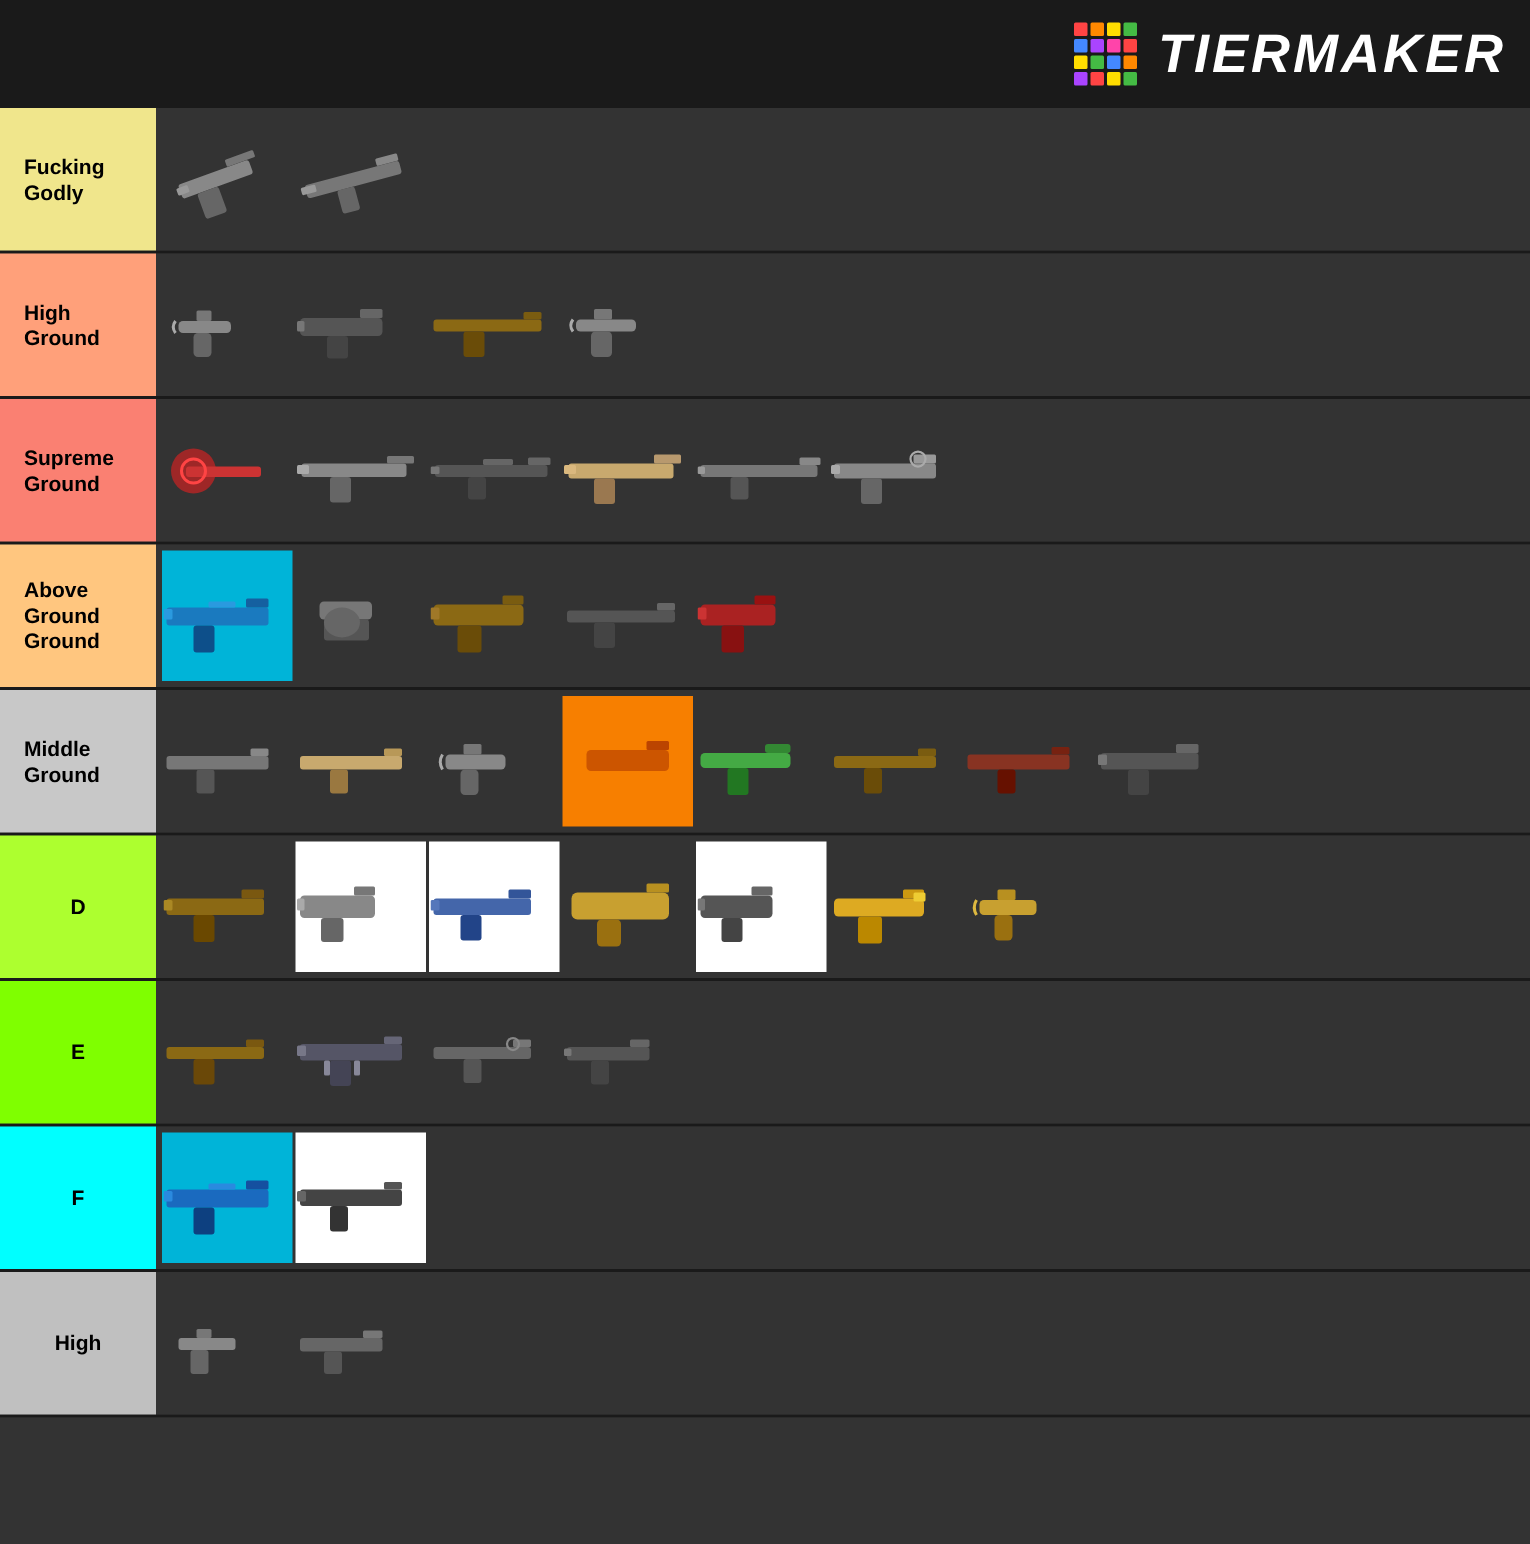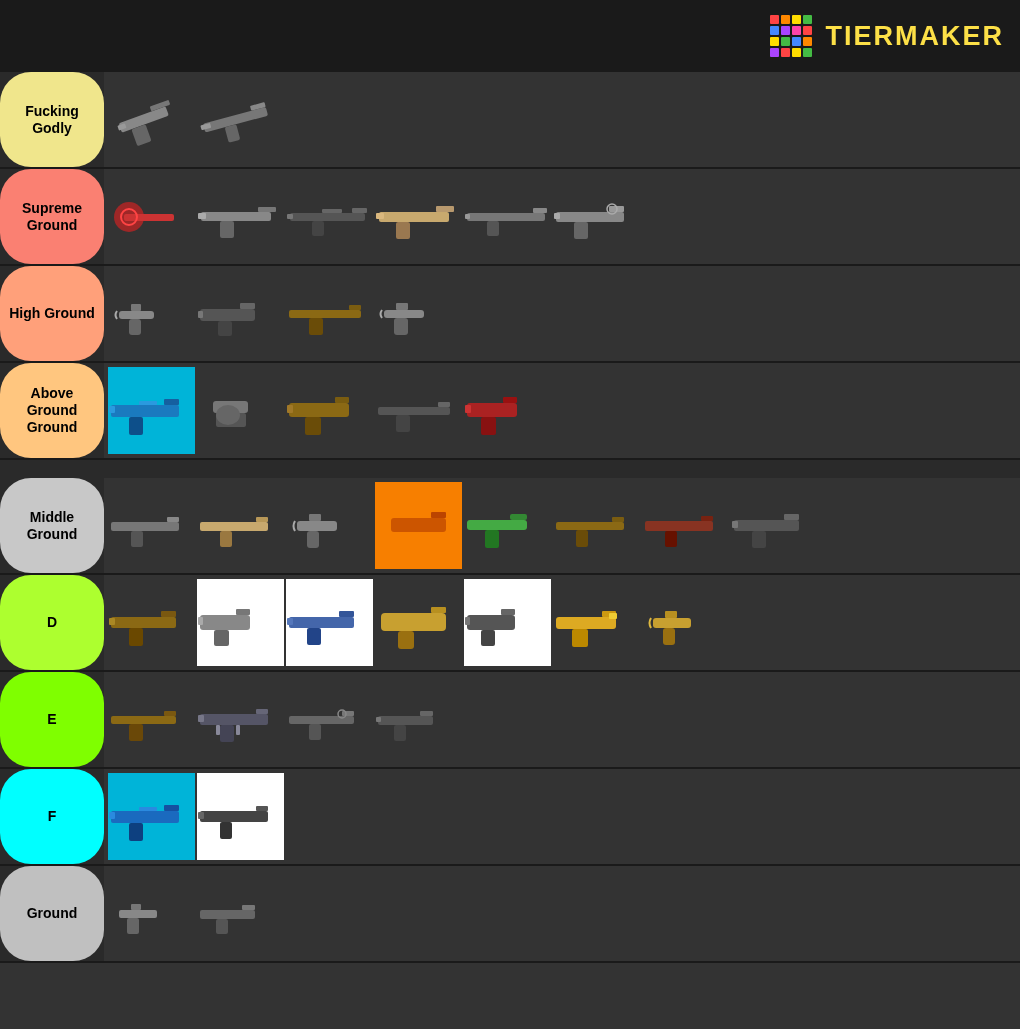--- a/index.html
+++ b/index.html
@@ -26,27 +26,25 @@
       display: flex;
       min-height: 87px;
       border-bottom: 2px solid #1a1a1a;
     }
     .tier-label {
       width: 104px;
       min-width: 104px;
       display: flex;
       align-items: center;
       justify-content: center;
-      text-align: center;
       font-weight: bold;
       font-size: 14px;
-      padding: 4px;
+      padding: 16px;
       color: #000;
       line-height: 1.2;
-      border-radius: 31px;
     }
     .tier-items {
       flex: 1;
       display: flex;
       flex-wrap: wrap;
       align-items: center;
       padding: 4px;
       gap: 2px;
       background: #333;
     }
@@ -69,24 +67,25 @@
     .color-high { background: #ffa07a; }
     .color-above { background: #ffc67f; }
     .color-middle { background: #c8c8c8; }
     .color-d { background: #adff2f; }
     .color-e { background: #7fff00; }
     .color-f { background: #00ffff; }
     .color-vault { background: #c0c0c0; }
     .color-no1 { background: #ffff66; }
 
     .tiermaker-logo-text {
-      font-size: 27px;
+      font-size: 36px;
       font-weight: 900;
-      color: #fde047;
+      color: #ffffff;
       letter-spacing: 2px;
+      font-style: italic;
       text-transform: uppercase;
     }
 
     .pixel-logo {
       display: inline-grid;
       grid-template-columns: repeat(4, 9px);
       grid-template-rows: repeat(4, 9px);
       gap: 2px;
       margin-right: 6px;
     }
@@ -152,20 +151,57 @@
               <rect x="5" y="32" width="65" height="9" rx="2" fill="#777"></rect>
               <rect x="55" y="27" width="15" height="5" rx="1" fill="#888"></rect>
               <rect x="25" y="41" width="12" height="16" rx="2" fill="#666"></rect>
               <rect x="2" y="33" width="10" height="5" rx="1" fill="#999"></rect>
             </g>
           </svg>
         </div>
       </div>
     </div>
 
+    <div class="tier-row">
+      <div class="tier-label color-high">High Ground</div>
+      <div class="tier-items">
+        <div class="tier-item">
+          <svg class="gun-svg" viewBox="0 0 85 75">
+            <rect x="10" y="35" width="35" height="8" rx="3" fill="#888"></rect>
+            <rect x="22" y="28" width="10" height="7" rx="1" fill="#777"></rect>
+            <rect x="20" y="43" width="12" height="16" rx="3" fill="#666"></rect>
+            <path d="M8,35 Q5,39 8,43" fill="none" stroke="#aaa" stroke-width="2"></path>
+          </svg>
+        </div>
+        <div class="tier-item">
+          <svg class="gun-svg" viewBox="0 0 85 75">
+            <rect x="2" y="33" width="55" height="12" rx="3" fill="#555"></rect>
+            <rect x="42" y="27" width="15" height="6" rx="1" fill="#666"></rect>
+            <rect x="20" y="45" width="14" height="15" rx="2" fill="#444"></rect>
+            <rect x="0" y="35" width="5" height="7" rx="1" fill="#777"></rect>
+          </svg>
+        </div>
+        <div class="tier-item">
+          <svg class="gun-svg" viewBox="0 0 85 75">
+            <rect x="2" y="34" width="72" height="8" rx="2" fill="#8B6914"></rect>
+            <rect x="62" y="29" width="12" height="5" rx="1" fill="#7a5c10"></rect>
+            <rect x="22" y="42" width="14" height="17" rx="2" fill="#6a4c08"></rect>
+          </svg>
+        </div>
+        <div class="tier-item">
+          <svg class="gun-svg" viewBox="0 0 85 75">
+            <rect x="8" y="34" width="40" height="8" rx="3" fill="#888"></rect>
+            <rect x="20" y="27" width="12" height="7" rx="1" fill="#777"></rect>
+            <rect x="18" y="42" width="14" height="17" rx="3" fill="#666"></rect>
+            <path d="M6,34 Q3,38 6,42" fill="none" stroke="#aaa" stroke-width="2"></path>
+          </svg>
+        </div>
+      </div>
+    </div>
+
     <div class="tier-row" style="min-height:87px;">
       <div class="tier-label color-supreme">Supreme Ground</div>
       <div class="tier-items">
         <div class="tier-item">
           <svg class="gun-svg" viewBox="0 0 85 75">
             <ellipse cx="20" cy="38" rx="15" ry="15" fill="#cc2222" opacity="0.7"></ellipse>
             <rect x="15" y="35" width="50" height="7" rx="2" fill="#cc3333"></rect>
             <circle cx="20" cy="38" r="8" fill="none" stroke="#ff4444" stroke-width="2"></circle>
           </svg>
         </div>
@@ -208,57 +244,20 @@
             <rect x="55" y="27" width="15" height="6" rx="1" fill="#999"></rect>
             <rect x="20" y="43" width="14" height="17" rx="2" fill="#666"></rect>
             <rect x="0" y="34" width="6" height="6" rx="1" fill="#aaa"></rect>
             <circle cx="58" cy="30" r="5" fill="none" stroke="#aaa" stroke-width="1.5"></circle>
           </svg>
         </div>
       </div>
     </div>
 
     <div class="tier-row">
-      <div class="tier-label color-high">High Ground</div>
-      <div class="tier-items">
-        <div class="tier-item">
-          <svg class="gun-svg" viewBox="0 0 85 75">
-            <rect x="10" y="35" width="35" height="8" rx="3" fill="#888"></rect>
-            <rect x="22" y="28" width="10" height="7" rx="1" fill="#777"></rect>
-            <rect x="20" y="43" width="12" height="16" rx="3" fill="#666"></rect>
-            <path d="M8,35 Q5,39 8,43" fill="none" stroke="#aaa" stroke-width="2"></path>
-          </svg>
-        </div>
-        <div class="tier-item">
-          <svg class="gun-svg" viewBox="0 0 85 75">
-            <rect x="2" y="33" width="55" height="12" rx="3" fill="#555"></rect>
-            <rect x="42" y="27" width="15" height="6" rx="1" fill="#666"></rect>
-            <rect x="20" y="45" width="14" height="15" rx="2" fill="#444"></rect>
-            <rect x="0" y="35" width="5" height="7" rx="1" fill="#777"></rect>
-          </svg>
-        </div>
-        <div class="tier-item">
-          <svg class="gun-svg" viewBox="0 0 85 75">
-            <rect x="2" y="34" width="72" height="8" rx="2" fill="#8B6914"></rect>
-            <rect x="62" y="29" width="12" height="5" rx="1" fill="#7a5c10"></rect>
-            <rect x="22" y="42" width="14" height="17" rx="2" fill="#6a4c08"></rect>
-          </svg>
-        </div>
-        <div class="tier-item">
-          <svg class="gun-svg" viewBox="0 0 85 75">
-            <rect x="8" y="34" width="40" height="8" rx="3" fill="#888"></rect>
-            <rect x="20" y="27" width="12" height="7" rx="1" fill="#777"></rect>
-            <rect x="18" y="42" width="14" height="17" rx="3" fill="#666"></rect>
-            <path d="M6,34 Q3,38 6,42" fill="none" stroke="#aaa" stroke-width="2"></path>
-          </svg>
-        </div>
-      </div>
-    </div>
-
-    <div class="tier-row">
       <div class="tier-label color-above">Above Ground Ground</div>
       <div class="tier-items">
         <div class="tier-item blue-bg">
           <svg class="gun-svg" viewBox="0 0 85 75">
             <rect x="2" y="32" width="68" height="12" rx="2" fill="#1a7abf"></rect>
             <rect x="55" y="26" width="15" height="6" rx="1" fill="#1560a0"></rect>
             <rect x="20" y="44" width="14" height="18" rx="2" fill="#0d4f8a"></rect>
             <rect x="0" y="33" width="6" height="7" rx="1" fill="#2a9adf"></rect>
             <rect x="30" y="28" width="18" height="4" rx="1" fill="#2a9adf"></rect>
           </svg>
@@ -289,21 +288,21 @@
           <svg class="gun-svg" viewBox="0 0 85 75">
             <rect x="2" y="30" width="50" height="14" rx="3" fill="#aa2222"></rect>
             <rect x="38" y="24" width="14" height="6" rx="1" fill="#991111"></rect>
             <rect x="16" y="44" width="15" height="18" rx="2" fill="#881111"></rect>
             <rect x="0" y="32" width="6" height="8" rx="1" fill="#cc3333"></rect>
           </svg>
         </div>
       </div>
     </div>
 
-    <div class="tier-row" style="min-height:87px;margin-top:18px;">
+    <div class="tier-row" style="min-height:87px;">
       <div class="tier-label color-middle">Middle Ground</div>
       <div class="tier-items">
         <div class="tier-item">
           <svg class="gun-svg" viewBox="0 0 85 75">
             <rect x="2" y="34" width="68" height="9" rx="2" fill="#777"></rect>
             <rect x="58" y="29" width="12" height="5" rx="1" fill="#888"></rect>
             <rect x="22" y="43" width="12" height="16" rx="2" fill="#555"></rect>
           </svg>
         </div>
         <div class="tier-item">
@@ -476,21 +475,21 @@
             <rect x="2" y="32" width="68" height="11" rx="2" fill="#444"></rect>
             <rect x="58" y="27" width="12" height="5" rx="1" fill="#555"></rect>
             <rect x="22" y="43" width="12" height="17" rx="2" fill="#333"></rect>
             <rect x="0" y="33" width="6" height="7" rx="1" fill="#666"></rect>
           </svg>
         </div>
       </div>
     </div>
 
     <div class="tier-row">
-      <div class="tier-label color-vault">Ground</div>
+      <div class="tier-label color-vault">High</div>
       <div class="tier-items">
         <div class="tier-item">
           <svg class="gun-svg" viewBox="0 0 85 75">
             <rect x="10" y="34" width="38" height="8" rx="2" fill="#888"></rect>
             <rect x="22" y="28" width="10" height="6" rx="1" fill="#777"></rect>
             <rect x="18" y="42" width="12" height="16" rx="2" fill="#666"></rect>
           </svg>
         </div>
         <div class="tier-item">
           <svg class="gun-svg" viewBox="0 0 85 75">

